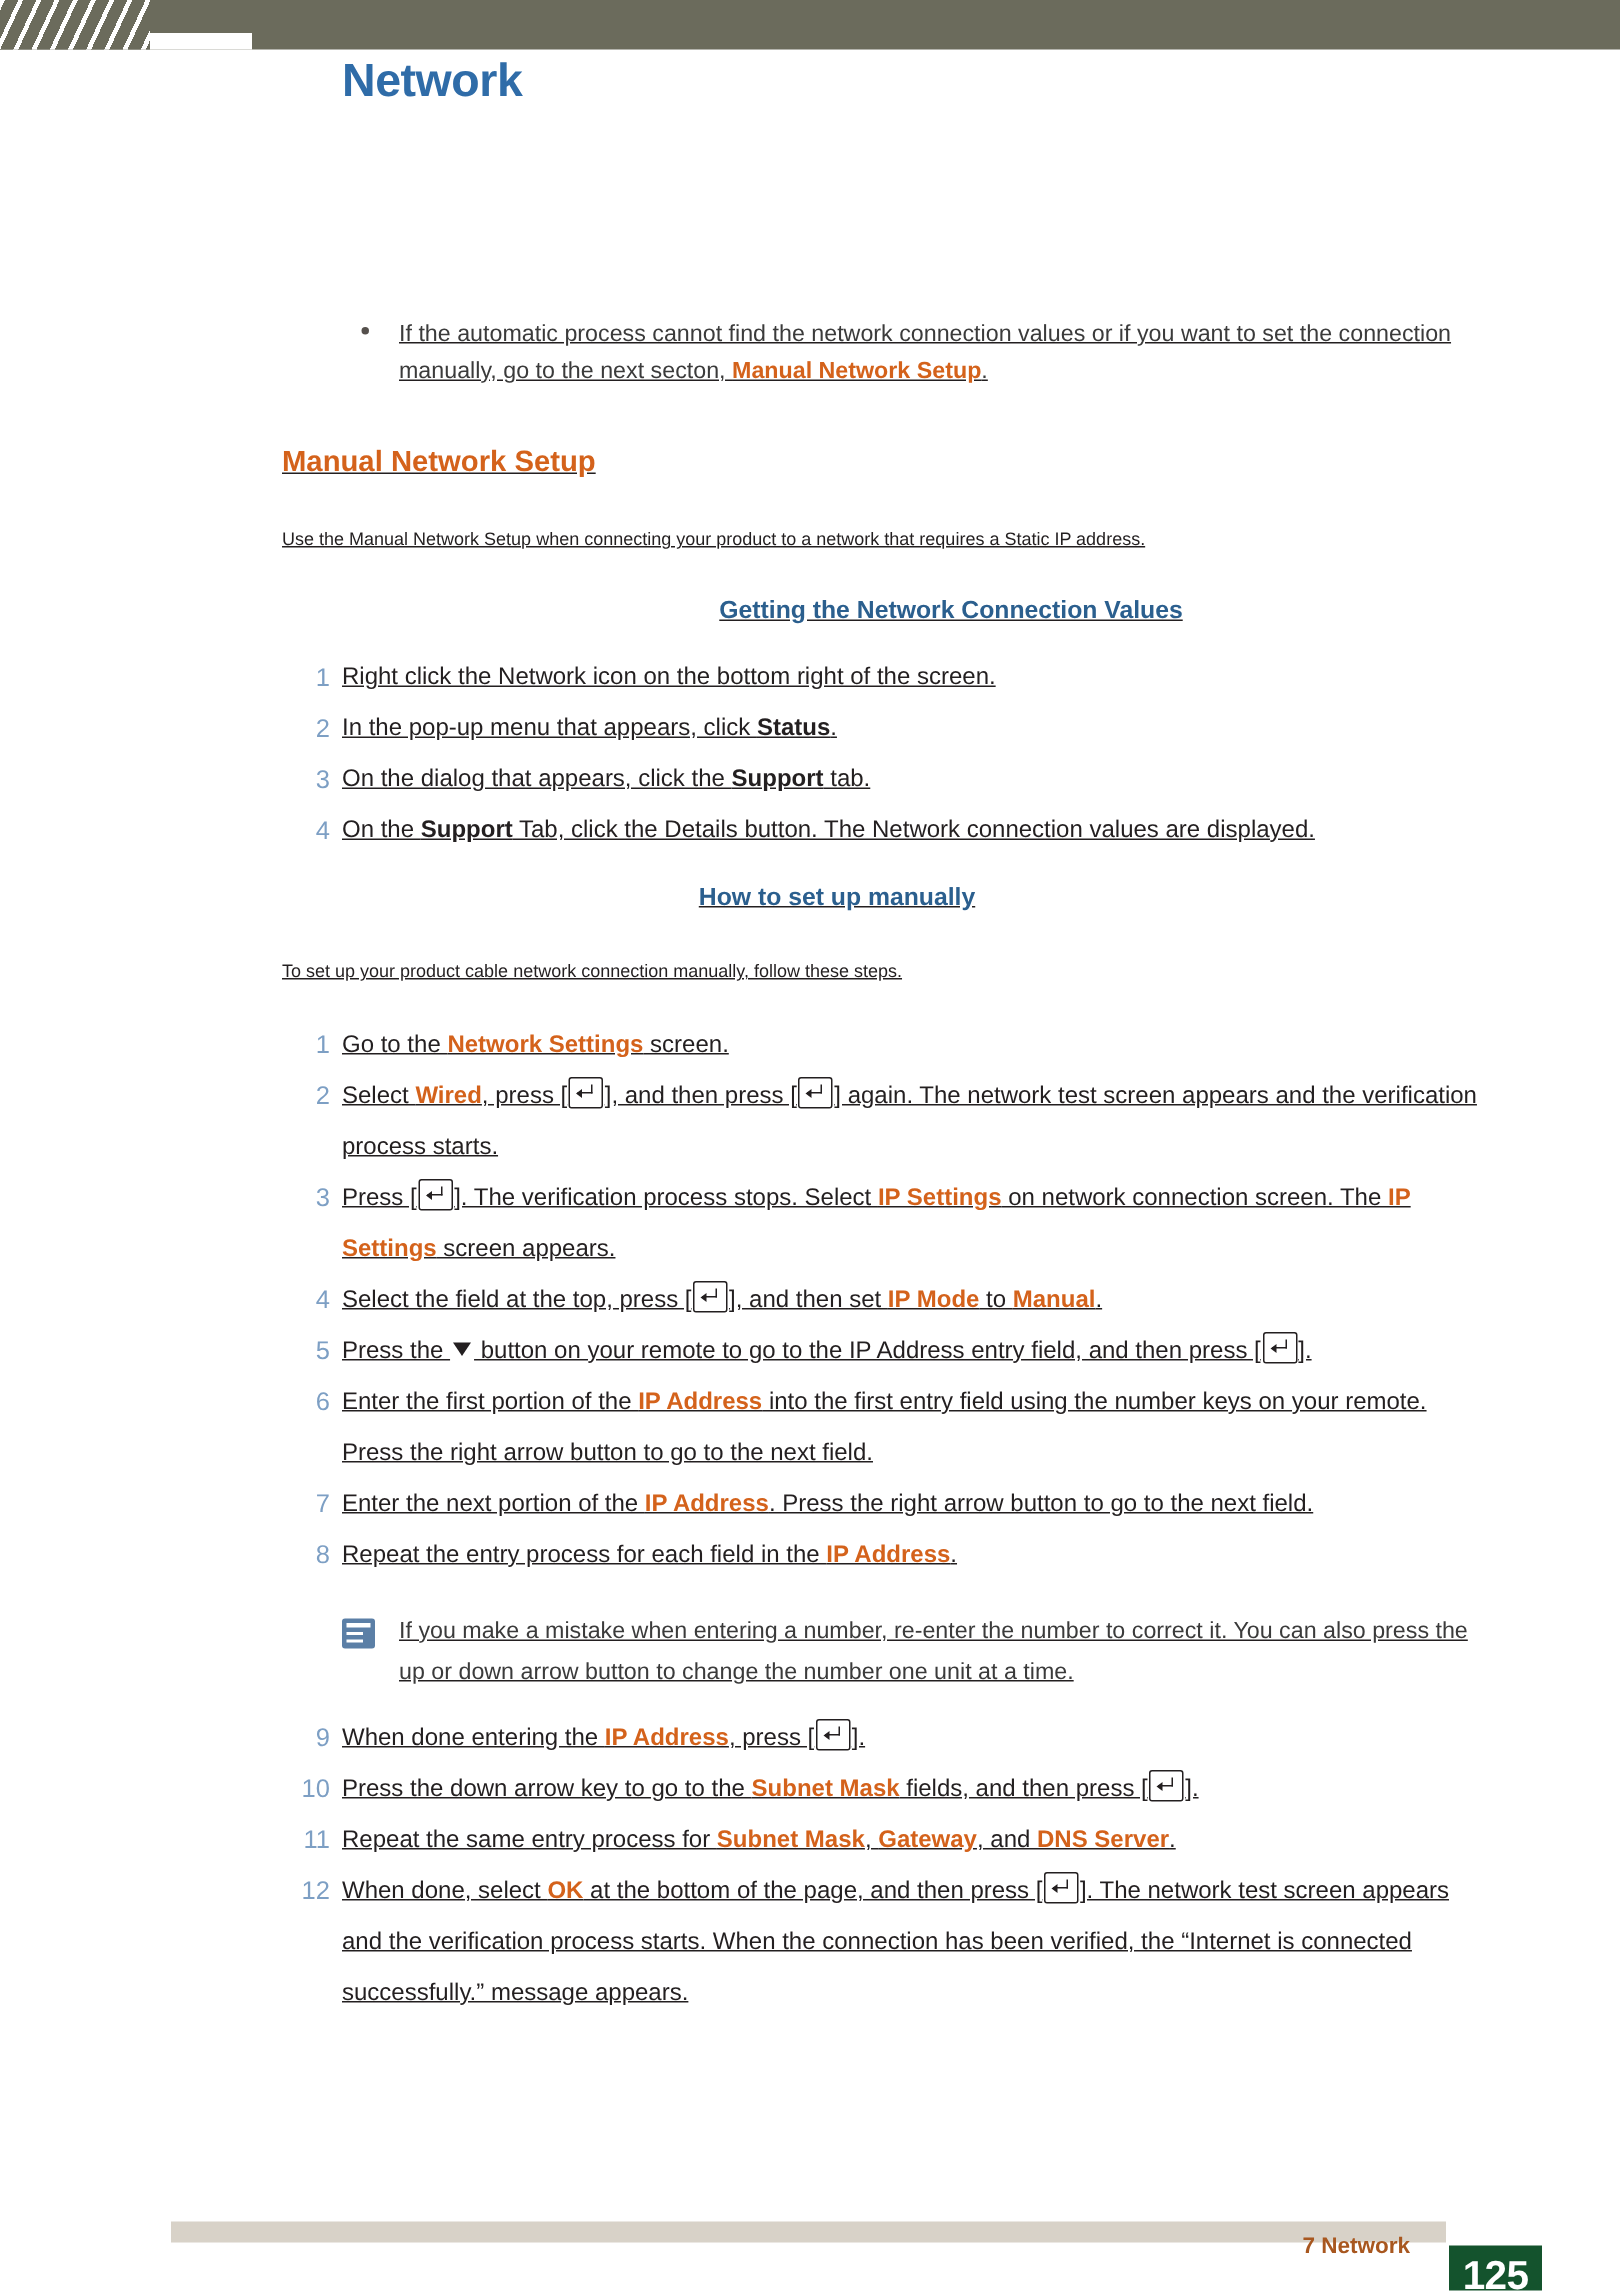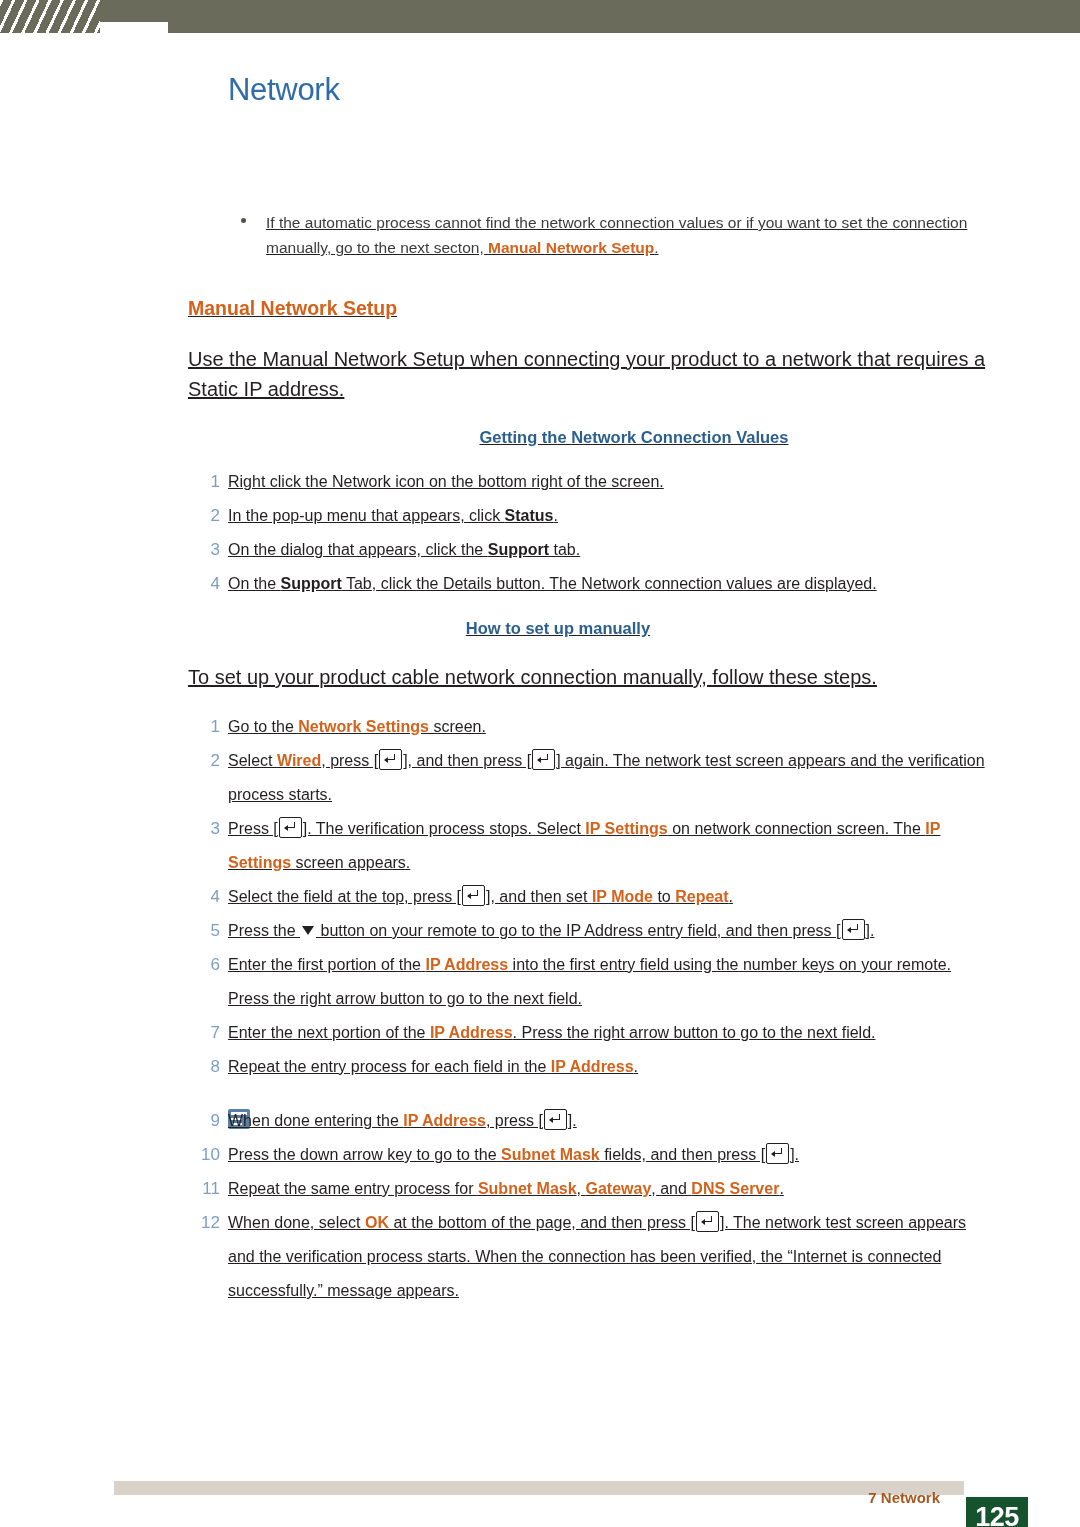--- a/index.html
+++ b/index.html
@@ -41,24 +41,23 @@
     left: 100px;
     width: 68px;
     height: 11px;
     background: #ffffff;
   }
   .header-title {
     position: absolute;
     top: 36px;
     left: 228px;
     font-size: 31px;
-    font-weight: normal;
+    font-weight: bold;
     color: #2f6ca8;
     letter-spacing: -0.3px;
-    margin-top: 36px;
   }
 
   
   .content {
     position: absolute;
     top: 210px;
     left: 0;
     width: 1080px;
     text-decoration: underline;
   }
@@ -85,21 +84,21 @@
   .h2-orange {
     margin: 37px 0 0 188px;
     font-size: 19.5px;
     font-weight: bold;
     color: #d4621b;
   }
 
   .para {
     margin: 24px 0 0 188px;
     width: 800px;
-    font-size: 20px;
+    font-size: 12px;
     line-height: 30px;
     color: #231f20;
   }
 
   .h3-blue {
     margin: 24px 0 0 188px;
     font-size: 16.5px;
     font-weight: bold;
     color: #2b5f8e;
     text-align: center;
@@ -300,21 +299,21 @@
       <span>Select </span><span class="orange">Wired</span><span>, press [</span><span class="keyicon"></span><span>], and then press [</span><span class="keyicon"></span><span>] again. The network test screen appears and the verification process starts.</span>
     </li>
 
     <li>
       <span class="num">3</span>
       <span>Press [</span><span class="keyicon"></span><span>]. The verification process stops. Select </span><span class="orange">IP Settings</span><span> on network connection screen. The </span><span class="orange">IP Settings</span><span> screen appears.</span>
     </li>
 
     <li>
       <span class="num">4</span>
-      <span>Select the field at the top, press [</span><span class="keyicon"></span><span>], and then set </span><span class="orange">IP Mode</span><span> to </span><span class="orange">Repeat</span><span>.</span>
+      <span>Select the field at the top, press [</span><span class="keyicon"></span><span>], and then set </span><span class="orange">IP Mode</span><span> to </span><span class="orange">Manual</span><span>.</span>
     </li>
 
     <li>
       <span class="num">5</span>
       <span>Press the </span><span class="downtri"></span><span> button on your remote to go to the IP Address entry field, and then press [</span><span class="keyicon"></span><span>].</span>
     </li>
 
     <li>
       <span class="num">6</span>
       <span>Enter the first portion of the </span><span class="orange">IP Address</span><span> into the first entry field using the number keys on your remote. Press the right arrow button to go to the next field.</span>
@@ -326,20 +325,21 @@
     </li>
 
     <li>
       <span class="num">8</span>
       <span>Repeat the entry process for each field in the </span><span class="orange">IP Address</span><span>.</span>
     </li>
   </ol>
 
   <div class="notebox">
     <span class="note-icon"></span>
+    <span>If you make a mistake when entering a number, re-enter the number to correct it. You can also press the up or down arrow button to change the number one unit at a time.</span>
   </div>
 
   <ol class="numlist" style="margin-top:14px;">
     <li>
       <span class="num">9</span>
       <span>When done entering the </span><span class="orange">IP Address</span><span>, press [</span><span class="keyicon"></span><span>].</span>
     </li>
 
     <li>
       <span class="num wide">10</span>

